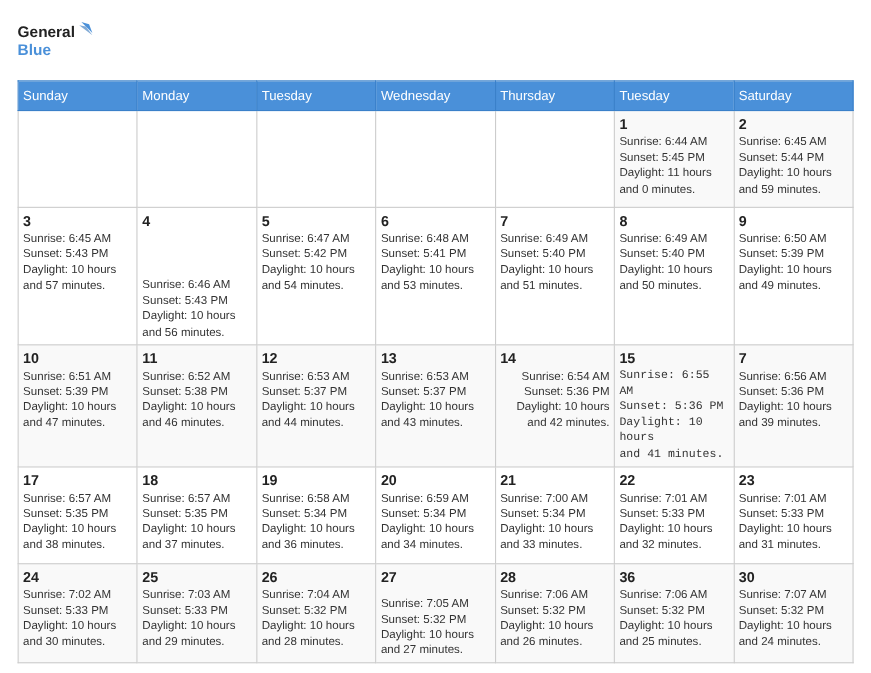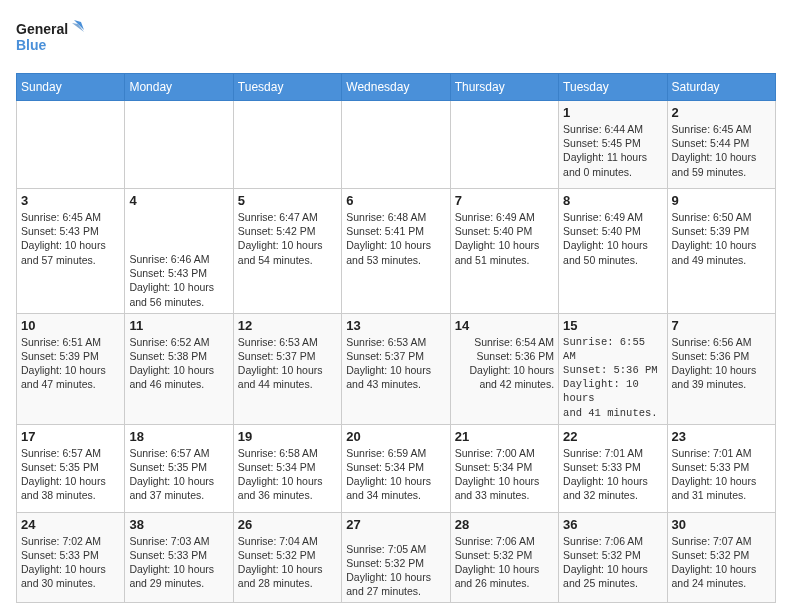--- a/index.html
+++ b/index.html
@@ -281,21 +281,21 @@
       </tr>
       <tr>
         <td>
           <span class="day-number">24</span>
           <div class="day-info" style="white-space: pre-line;">Sunrise: 7:02 AM
 Sunset: 5:33 PM
 Daylight: 10 hours
 and 30 minutes.</div>
         </td>
         <td>
-          <span class="day-number">38</span>
+          <span class="day-number">25</span>
           <div class="day-info" style="white-space: pre-line;">Sunrise: 7:03 AM
 Sunset: 5:33 PM
 Daylight: 10 hours
 and 29 minutes.</div>
         </td>
         <td>
           <span class="day-number">26</span>
           <div class="day-info" style="white-space: pre-line;">Sunrise: 7:04 AM
 Sunset: 5:32 PM
 Daylight: 10 hours

